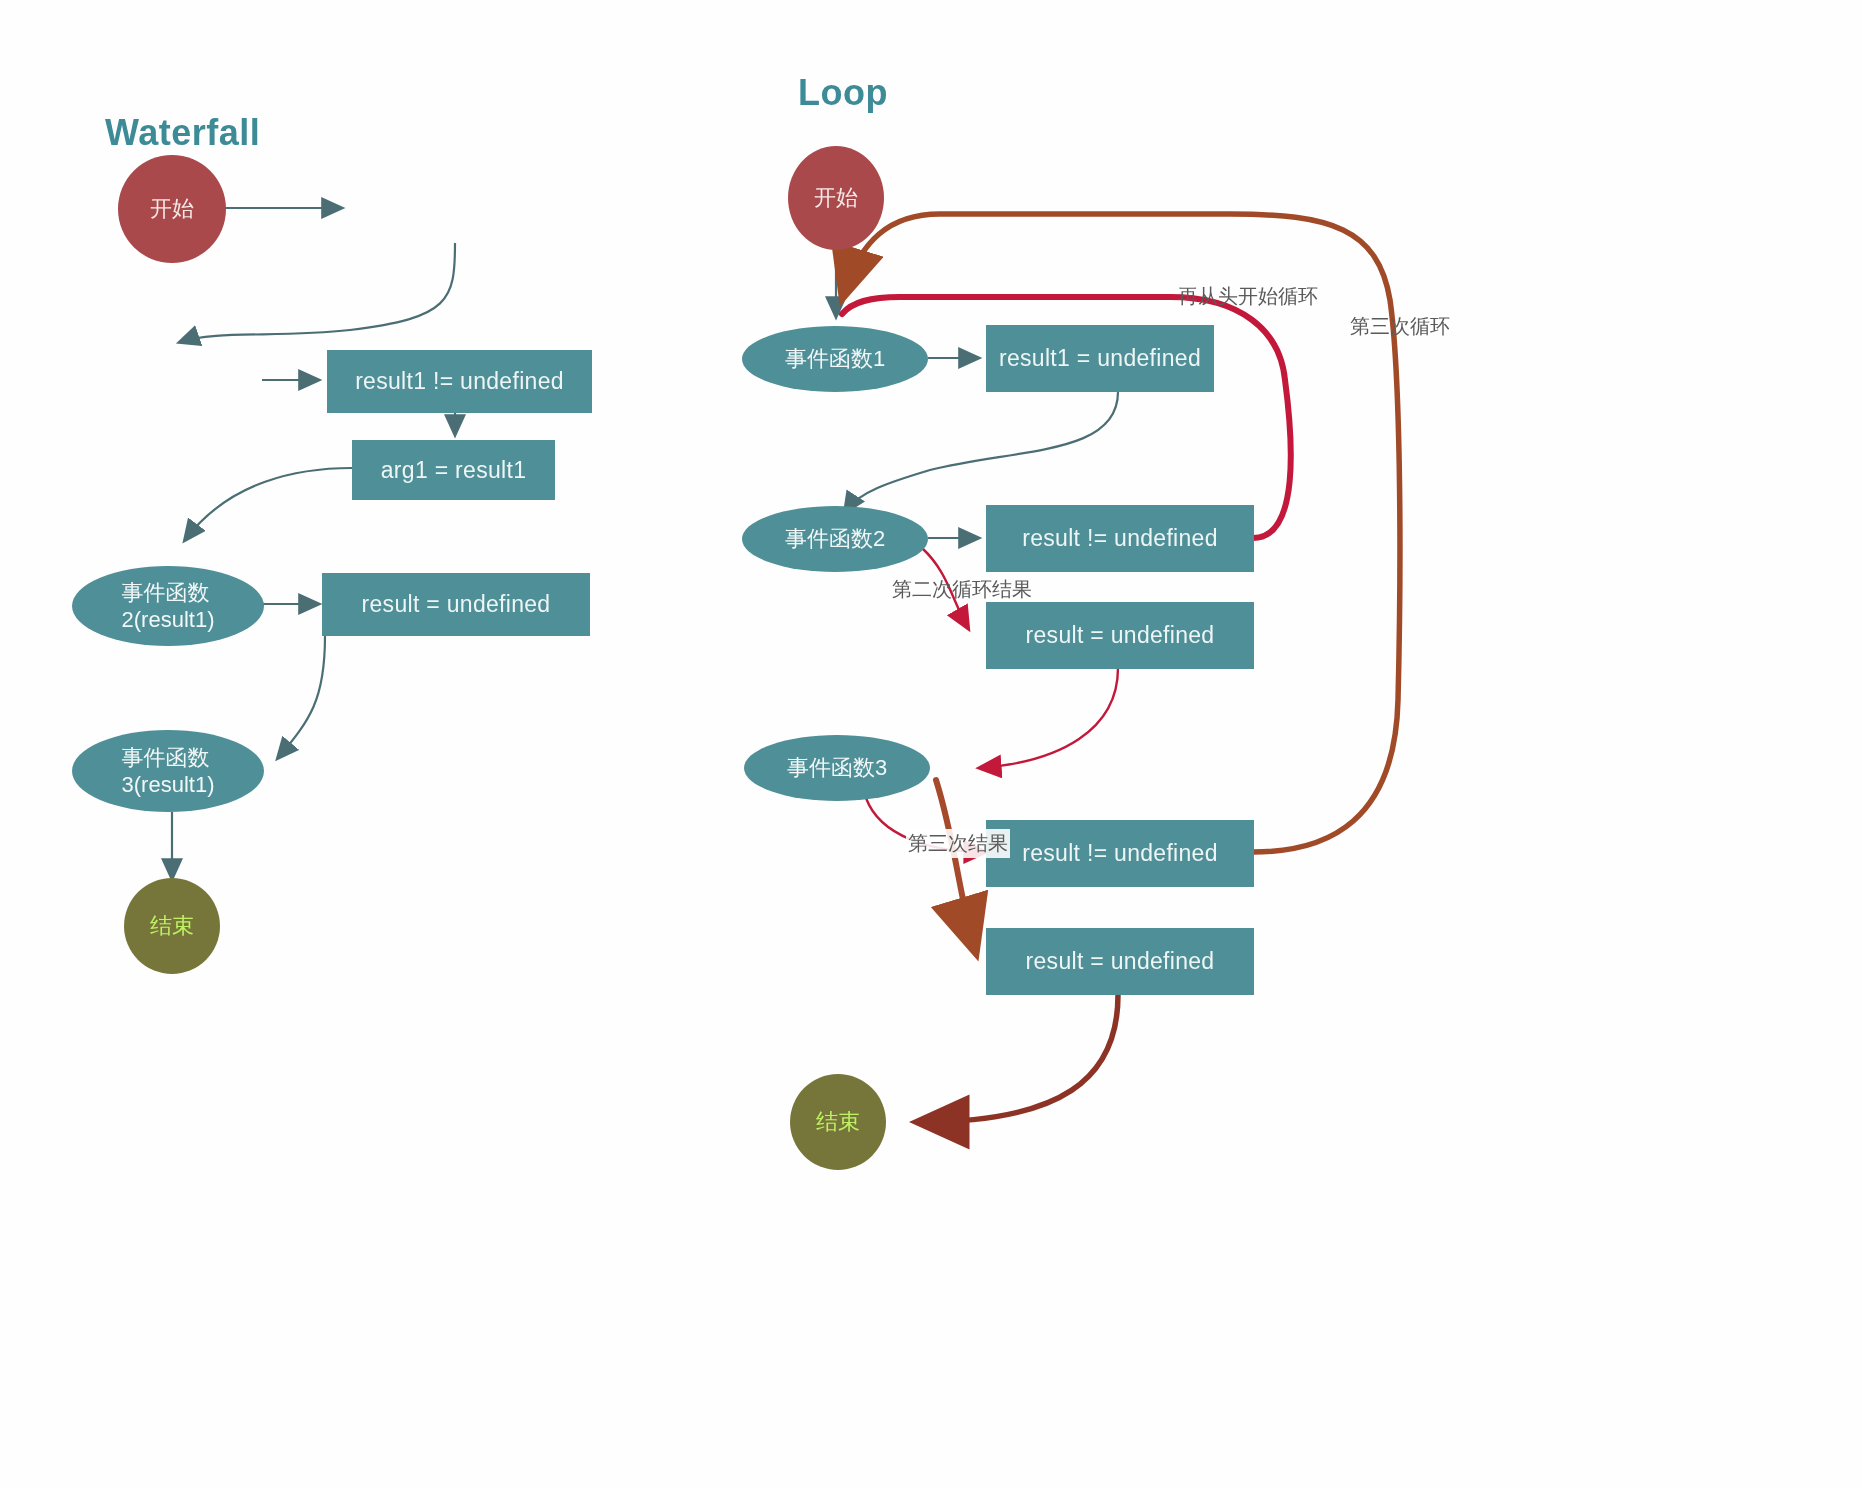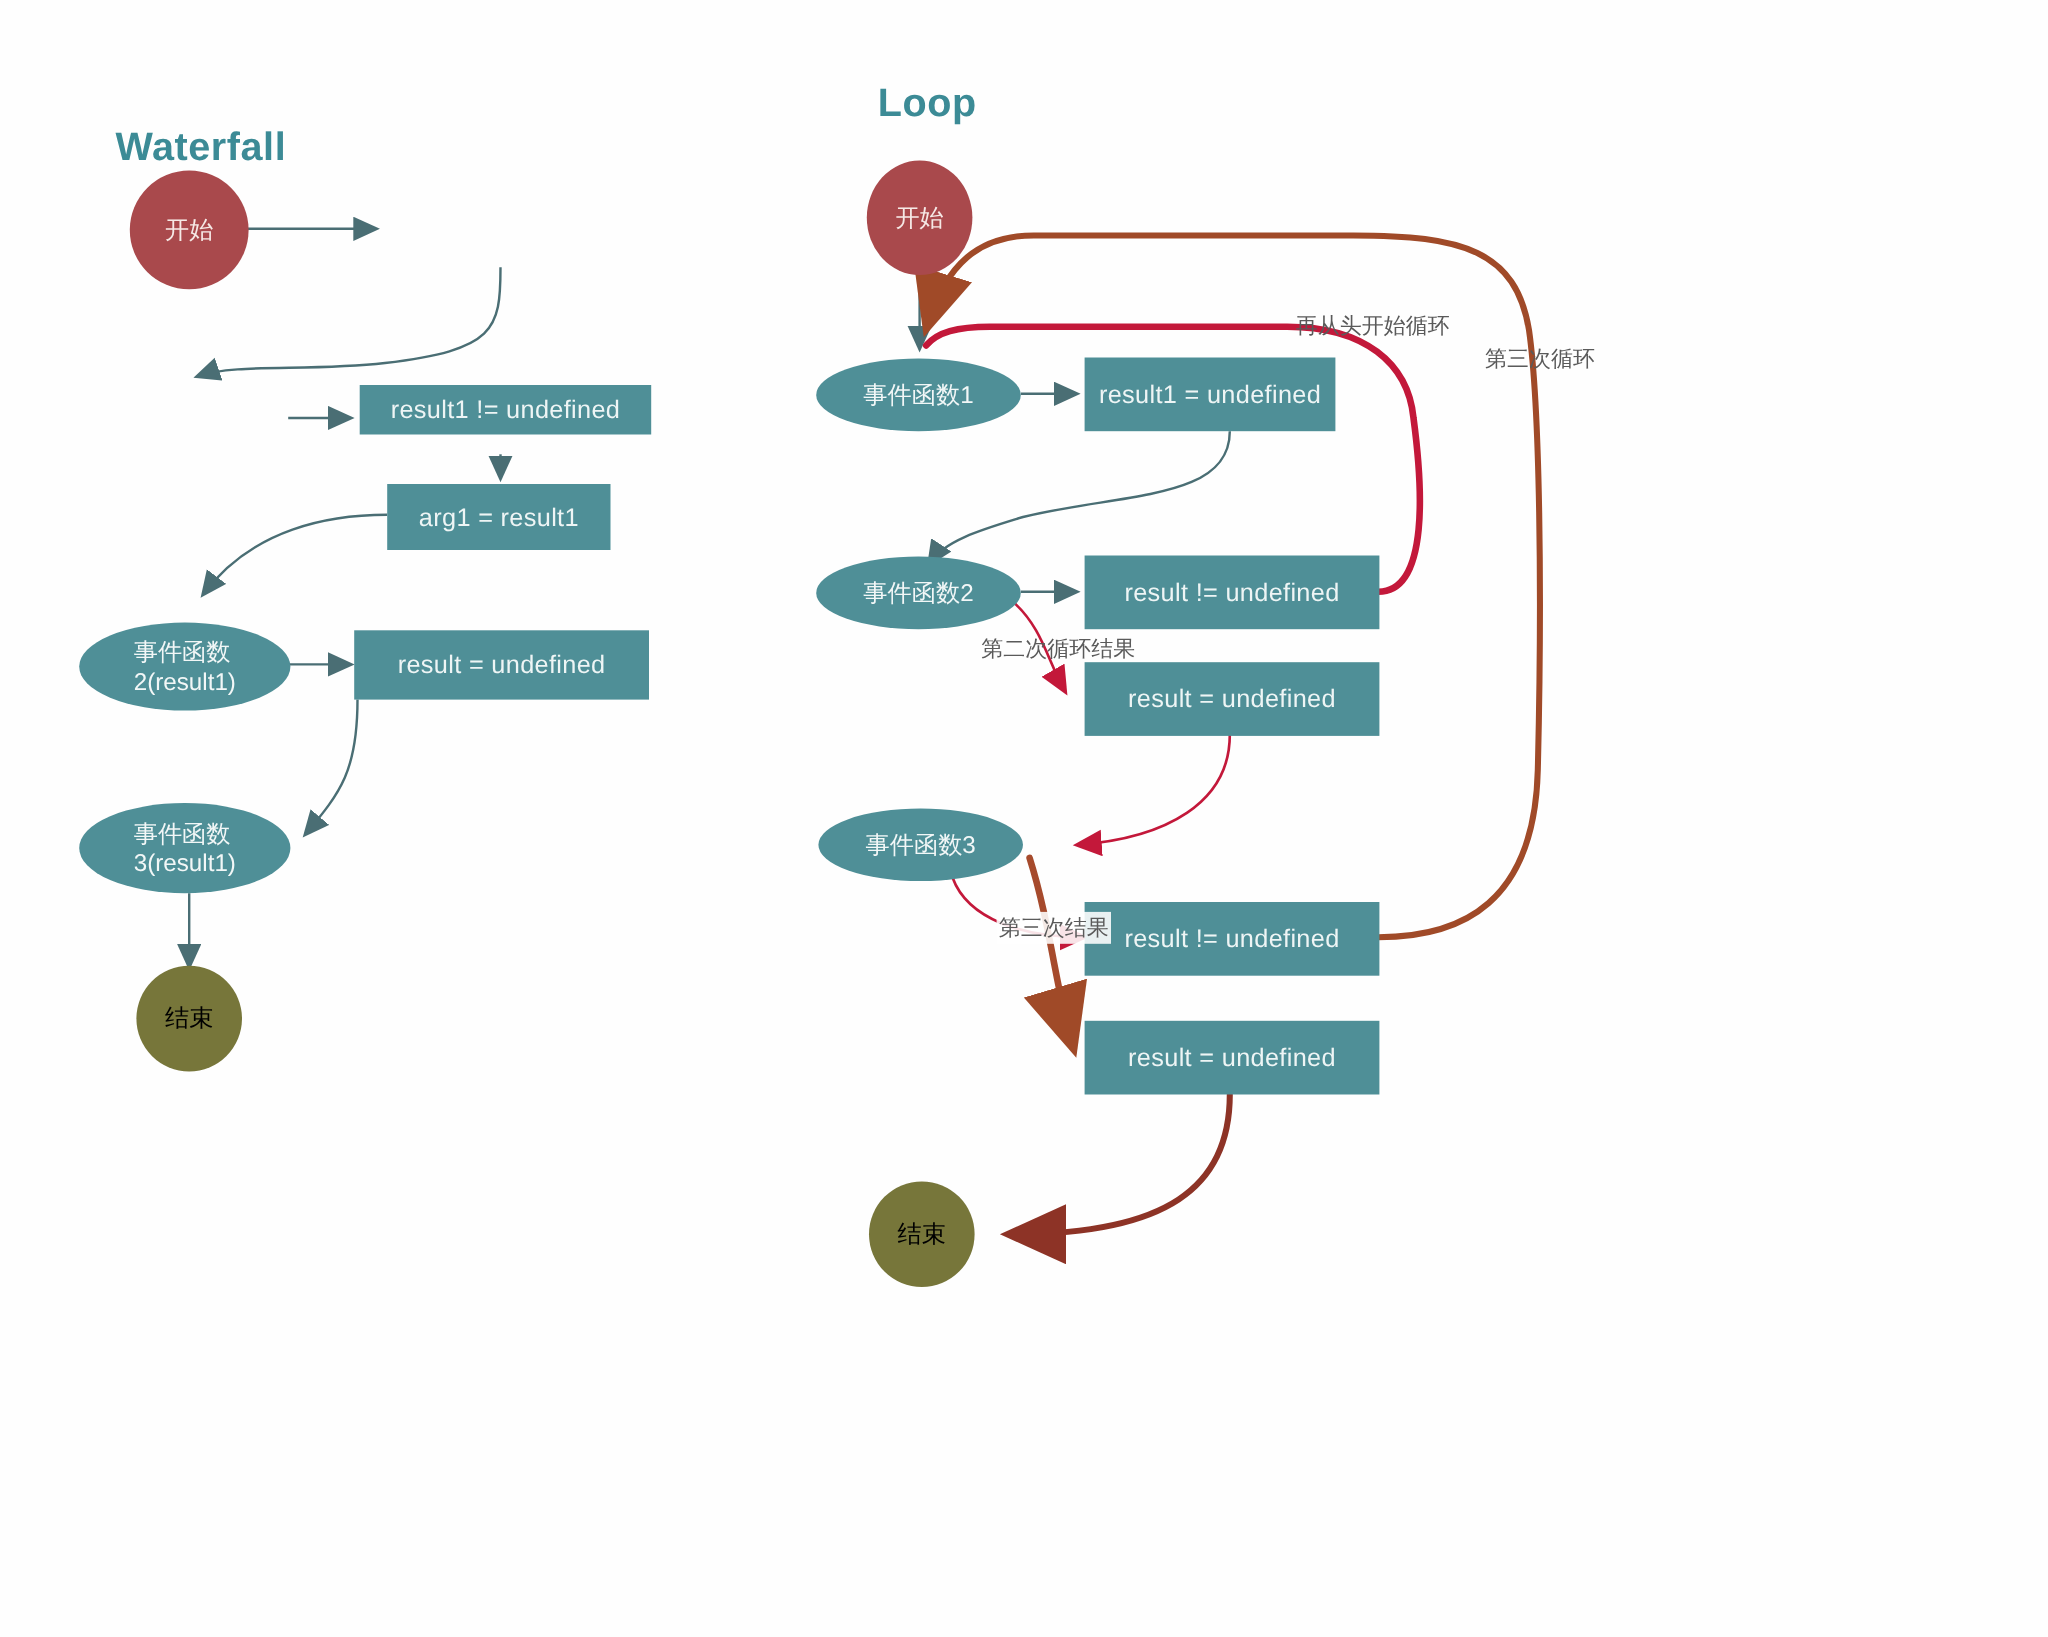--- a/index.html
+++ b/index.html
@@ -54,21 +54,21 @@
   .node.circle-start {
     background: #a9494c;
     border-radius: 50%;
     font-size: 22px;
     color: #f6e9e6;
   }
   .node.circle-end {
     background: #77763a;
     border-radius: 50%;
     font-size: 22px;
-    color: #000000;
+    color: #bef264;
   }
   .section-title {
     position: absolute;
     z-index: 3;
     font-size: 36px;
     font-weight: bold;
     color: #3c8b96;
     letter-spacing: 0.5px;
   }
   .edge-label {
@@ -143,21 +143,21 @@
       <path d="M1118,995 C1118,1080 1060,1122 920,1122" fill="none" stroke="#8d3326" stroke-width="5.5" stroke-linecap="round" marker-end="url(#ah-darkred)"></path>
     </g>
   </svg>
 
   <div class="section-title" style="left:105px; top:112px;">Waterfall</div>
 
   <div class="node circle-start" style="left:118px; top:155px; width:108px; height:108px;">开始</div>
 
 
 
-  <div class="node box" style="left:327px; top:350px; width:265px; height:45px;">result1 != undefined</div>
+  <div class="node box" style="left:327px; top:350px; width:265px; height:63px;">result1 != undefined</div>
 
   <div class="node box" style="left:352px; top:440px; width:203px; height:60px;">arg1  = result1</div>
 
   <div class="node ellipse" style="left:72px; top:566px; width:192px; height:80px;">
     <span style="white-space:pre-line;">事件函数
 2(result1)</span>
   </div>
 
   <div class="node box" style="left:322px; top:573px; width:268px; height:63px;">result = undefined</div>
 

